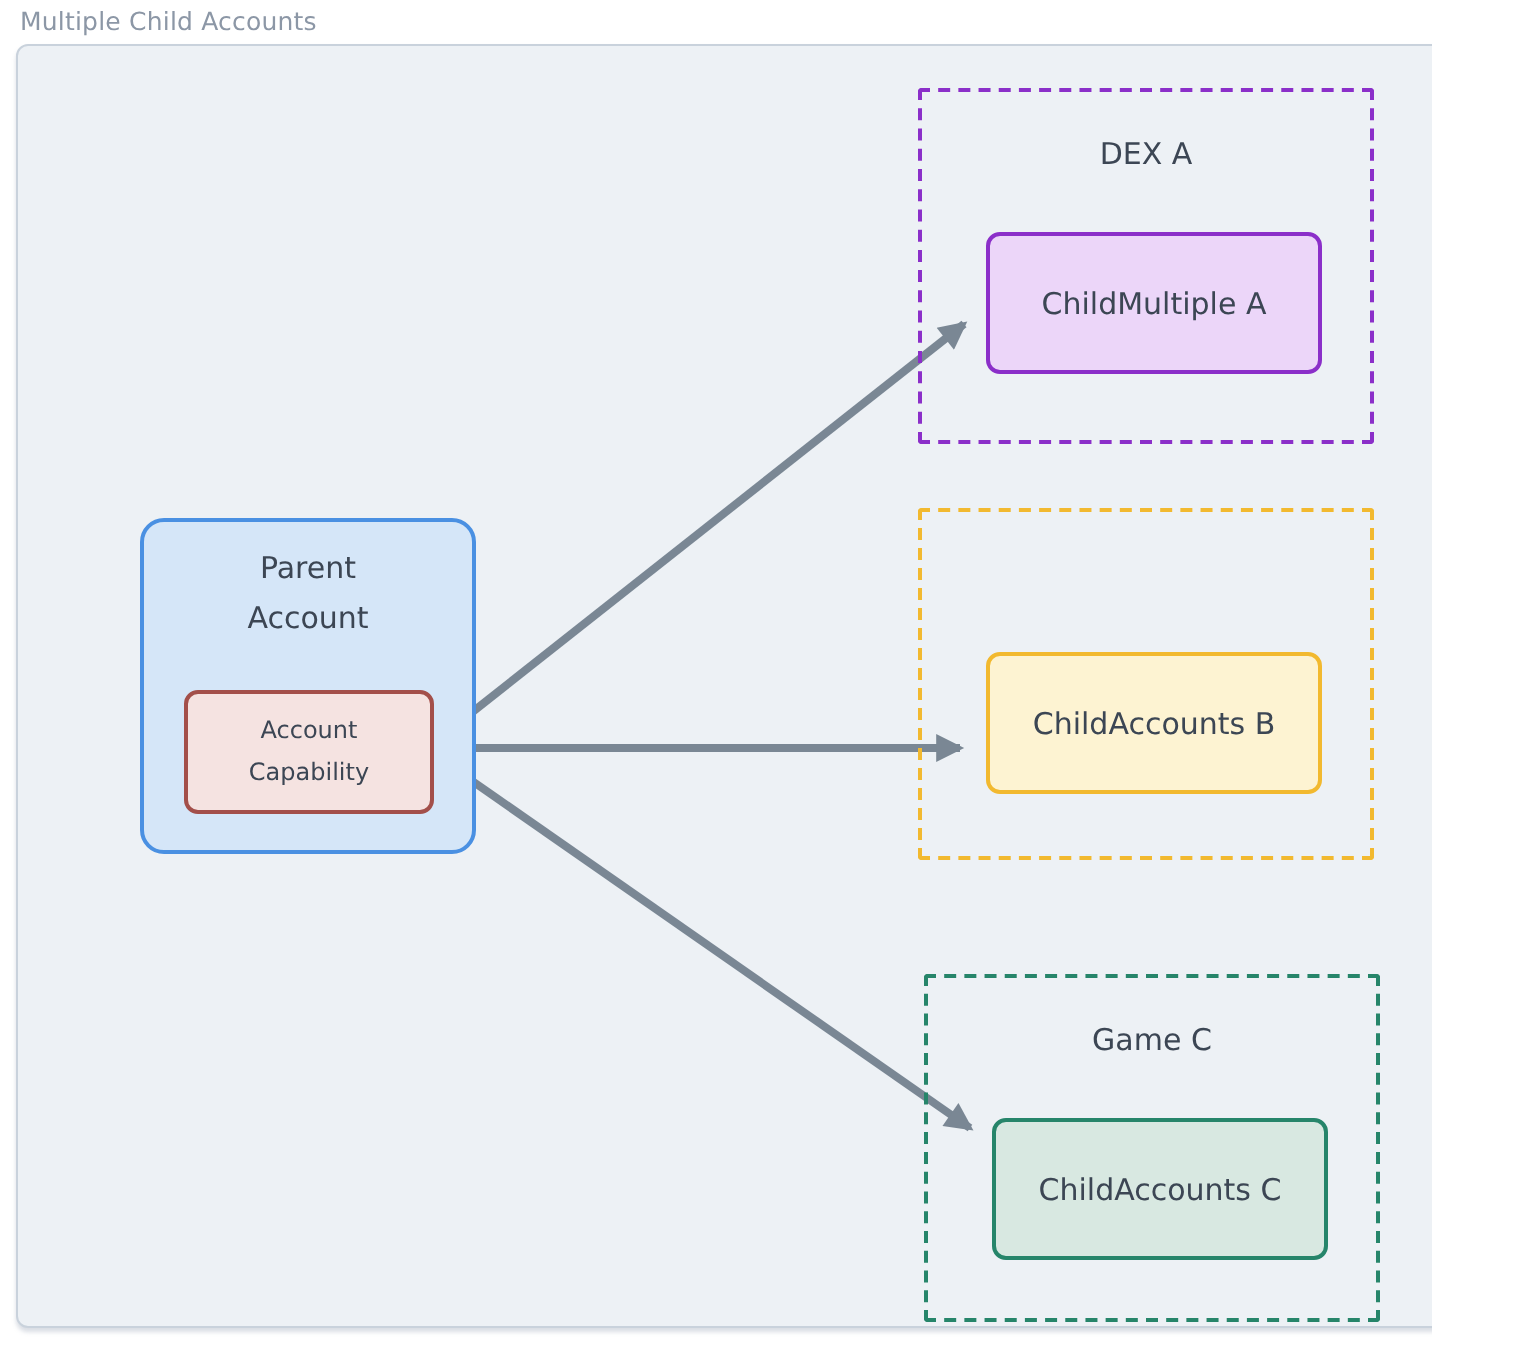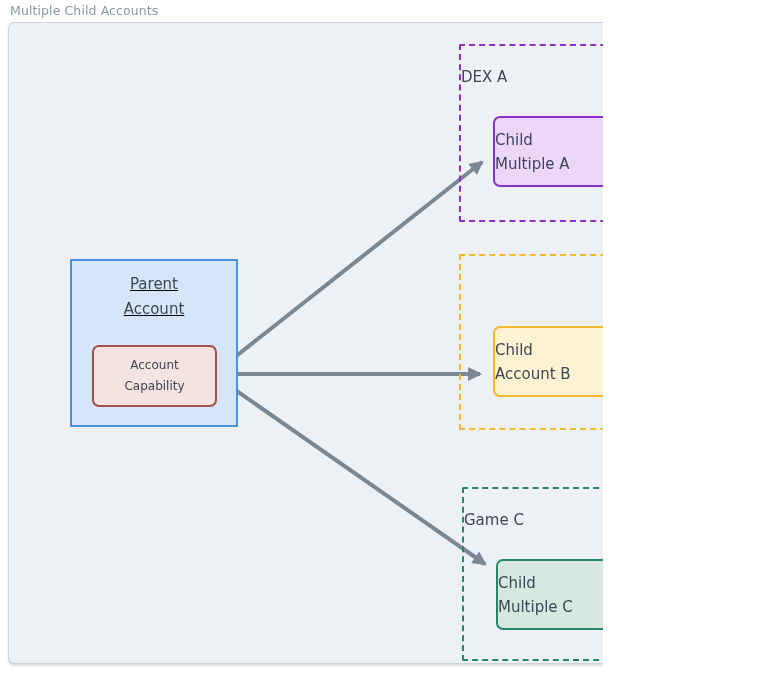--- a/index.html
+++ b/index.html
@@ -3,21 +3,21 @@
 <meta charset="utf-8">
 <style>
   html, body {
     margin: 0;
     padding: 0;
     background: var(--c-page-bg, #ffffff);
     font-family: "DejaVu Sans", "Liberation Sans", sans-serif;
   }
   .page {
     position: relative;
-    width: 603px;
+    width: 716px;
     height: 678px;
     overflow: hidden;
   }
   .diagram-title {
     position: absolute;
     left: 10px;
     top: 3px;
     font-size: 12.5px;
     font-weight: 500;
     color: var(--c-title-text, #8c97a6);
@@ -51,23 +51,22 @@
     fill: var(--c-arrow, #7a8794);
   }
   .parent-box {
     position: absolute;
     left: 70px;
     top: 259px;
     width: 168px;
     height: 168px;
     background: var(--c-parent-fill, #d5e6f8);
     border: 2px solid var(--c-parent-border, #4a90e2);
-    border-radius: 1px;
-    box-sizing: border-box;
-    text-decoration: underline;
+    border-radius: 12px;
+    box-sizing: border-box;
   }
   .parent-label {
     padding-top: 11px;
     text-align: center;
     font-size: 15px;
     line-height: 25px;
     font-weight: 500;
     color: var(--c-label-text, #3c4654);
   }
   .capability-box {
@@ -108,37 +107,37 @@
     border: 2px dashed var(--c-defi-border, #f2b92f);
   }
   .group-game {
     left: 462px;
     top: 487px;
     height: 174px;
     border: 2px dashed var(--c-game-border, #26856a);
   }
   .group-label {
     padding-top: 22px;
-    text-align: left;
+    text-align: center;
     font-size: 15px;
     font-weight: 500;
     color: var(--c-label-text, #3c4654);
   }
   .child-box {
     position: absolute;
     left: 32px;
     top: 70px;
     width: 168px;
     height: 71px;
     border-radius: 7px;
     border: 2px solid;
     box-sizing: border-box;
     display: flex;
-    flex-direction: column;
-    align-items: flex-start;
+    flex-direction: row;
+    align-items: center;
     justify-content: center;
     font-size: 15px;
     line-height: 24px;
     font-weight: 500;
     color: var(--c-label-text, #3c4654);
   }
   .group-dex .child-box {
     background: var(--c-dex-fill, #ecd6f9);
     border-color: var(--c-dex-border, #8b2fc9);
   }
@@ -186,25 +185,25 @@
     <div class="group-label">DEX A</div>
     <div class="child-box">
       <div>Child</div>
       <div>Multiple A</div>
     </div>
   </div>
 
   <div class="group group-defi">
     <div class="child-box">
       <div>Child</div>
-      <div>Account B</div>
+      <div>Accounts B</div>
     </div>
   </div>
 
   <div class="group group-game">
     <div class="group-label">Game C</div>
     <div class="child-box">
       <div>Child</div>
-      <div>Multiple C</div>
+      <div>Accounts C</div>
     </div>
   </div>
 
 </div>
 
 </body></html>

